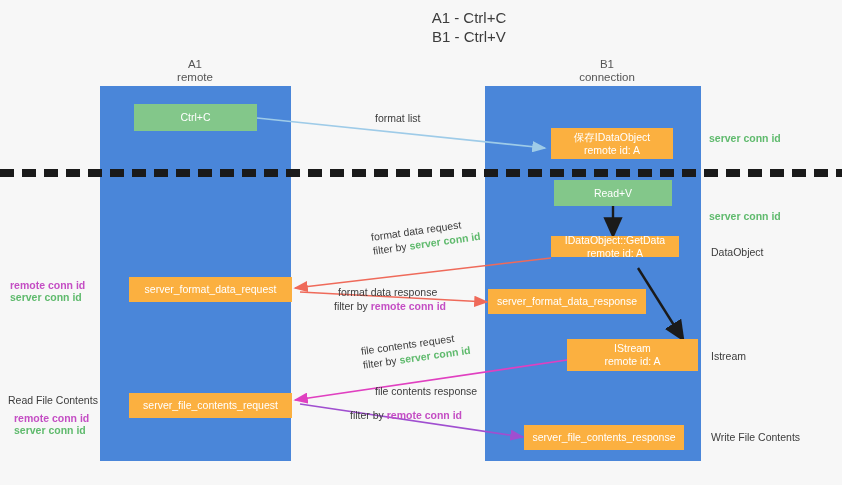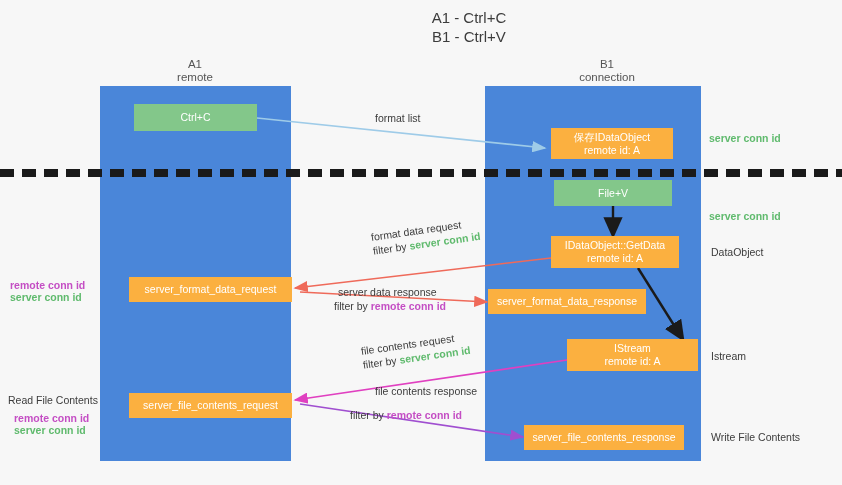--- a/index.html
+++ b/index.html
@@ -188,24 +188,24 @@
   <div class="node orange" style="left:129px; top:393px; width:163px; height:25px;">
     <span>server_file_contents_request</span>
   </div>
 
   <div class="node orange" style="left:551px; top:128px; width:122px; height:31px;">
     <span>保存IDataObject</span>
     <span class="ln2">remote id: A</span>
   </div>
 
   <div class="node green" style="left:554px; top:180px; width:118px; height:26px;">
-    <span>File+V</span>
-  </div>
-
-  <div class="node orange" style="left:551px; top:236px; width:128px; height:32px;">
+    <span>Read+V</span>
+  </div>
+
+  <div class="node orange" style="left:551px; top:236px; width:128px; height:21px;">
     <span>IDataObject::GetData</span>
     <span class="ln2">remote id: A</span>
   </div>
 
   <div class="node orange" style="left:567px; top:339px; width:131px; height:32px;">
     <span>IStream</span>
     <span class="ln2">remote id: A</span>
   </div>
 
   <div class="node orange" style="left:524px; top:425px; width:160px; height:25px;">
@@ -221,21 +221,21 @@
   </div>
 
   <div class="edgelabel rot-neg" style="left:370px; top:230px;">
     <span class="row">format data request</span>
     <span class="row">
       <span>filter by </span><span class="green-t">server conn id</span>
     </span>
   </div>
 
   <div class="edgelabel" style="left:338px; top:285px;">
-    <span class="row">server data response</span>
+    <span class="row">format data response</span>
     <span class="row" style="margin-left:-4px;">
       <span>filter by </span><span class="magenta-t">remote conn id</span>
     </span>
   </div>
 
   <div class="edgelabel rot-neg" style="left:360px; top:344px;">
     <span class="row">file contents request</span>
     <span class="row">
       <span>filter by </span><span class="green-t">server conn id</span>
     </span>

